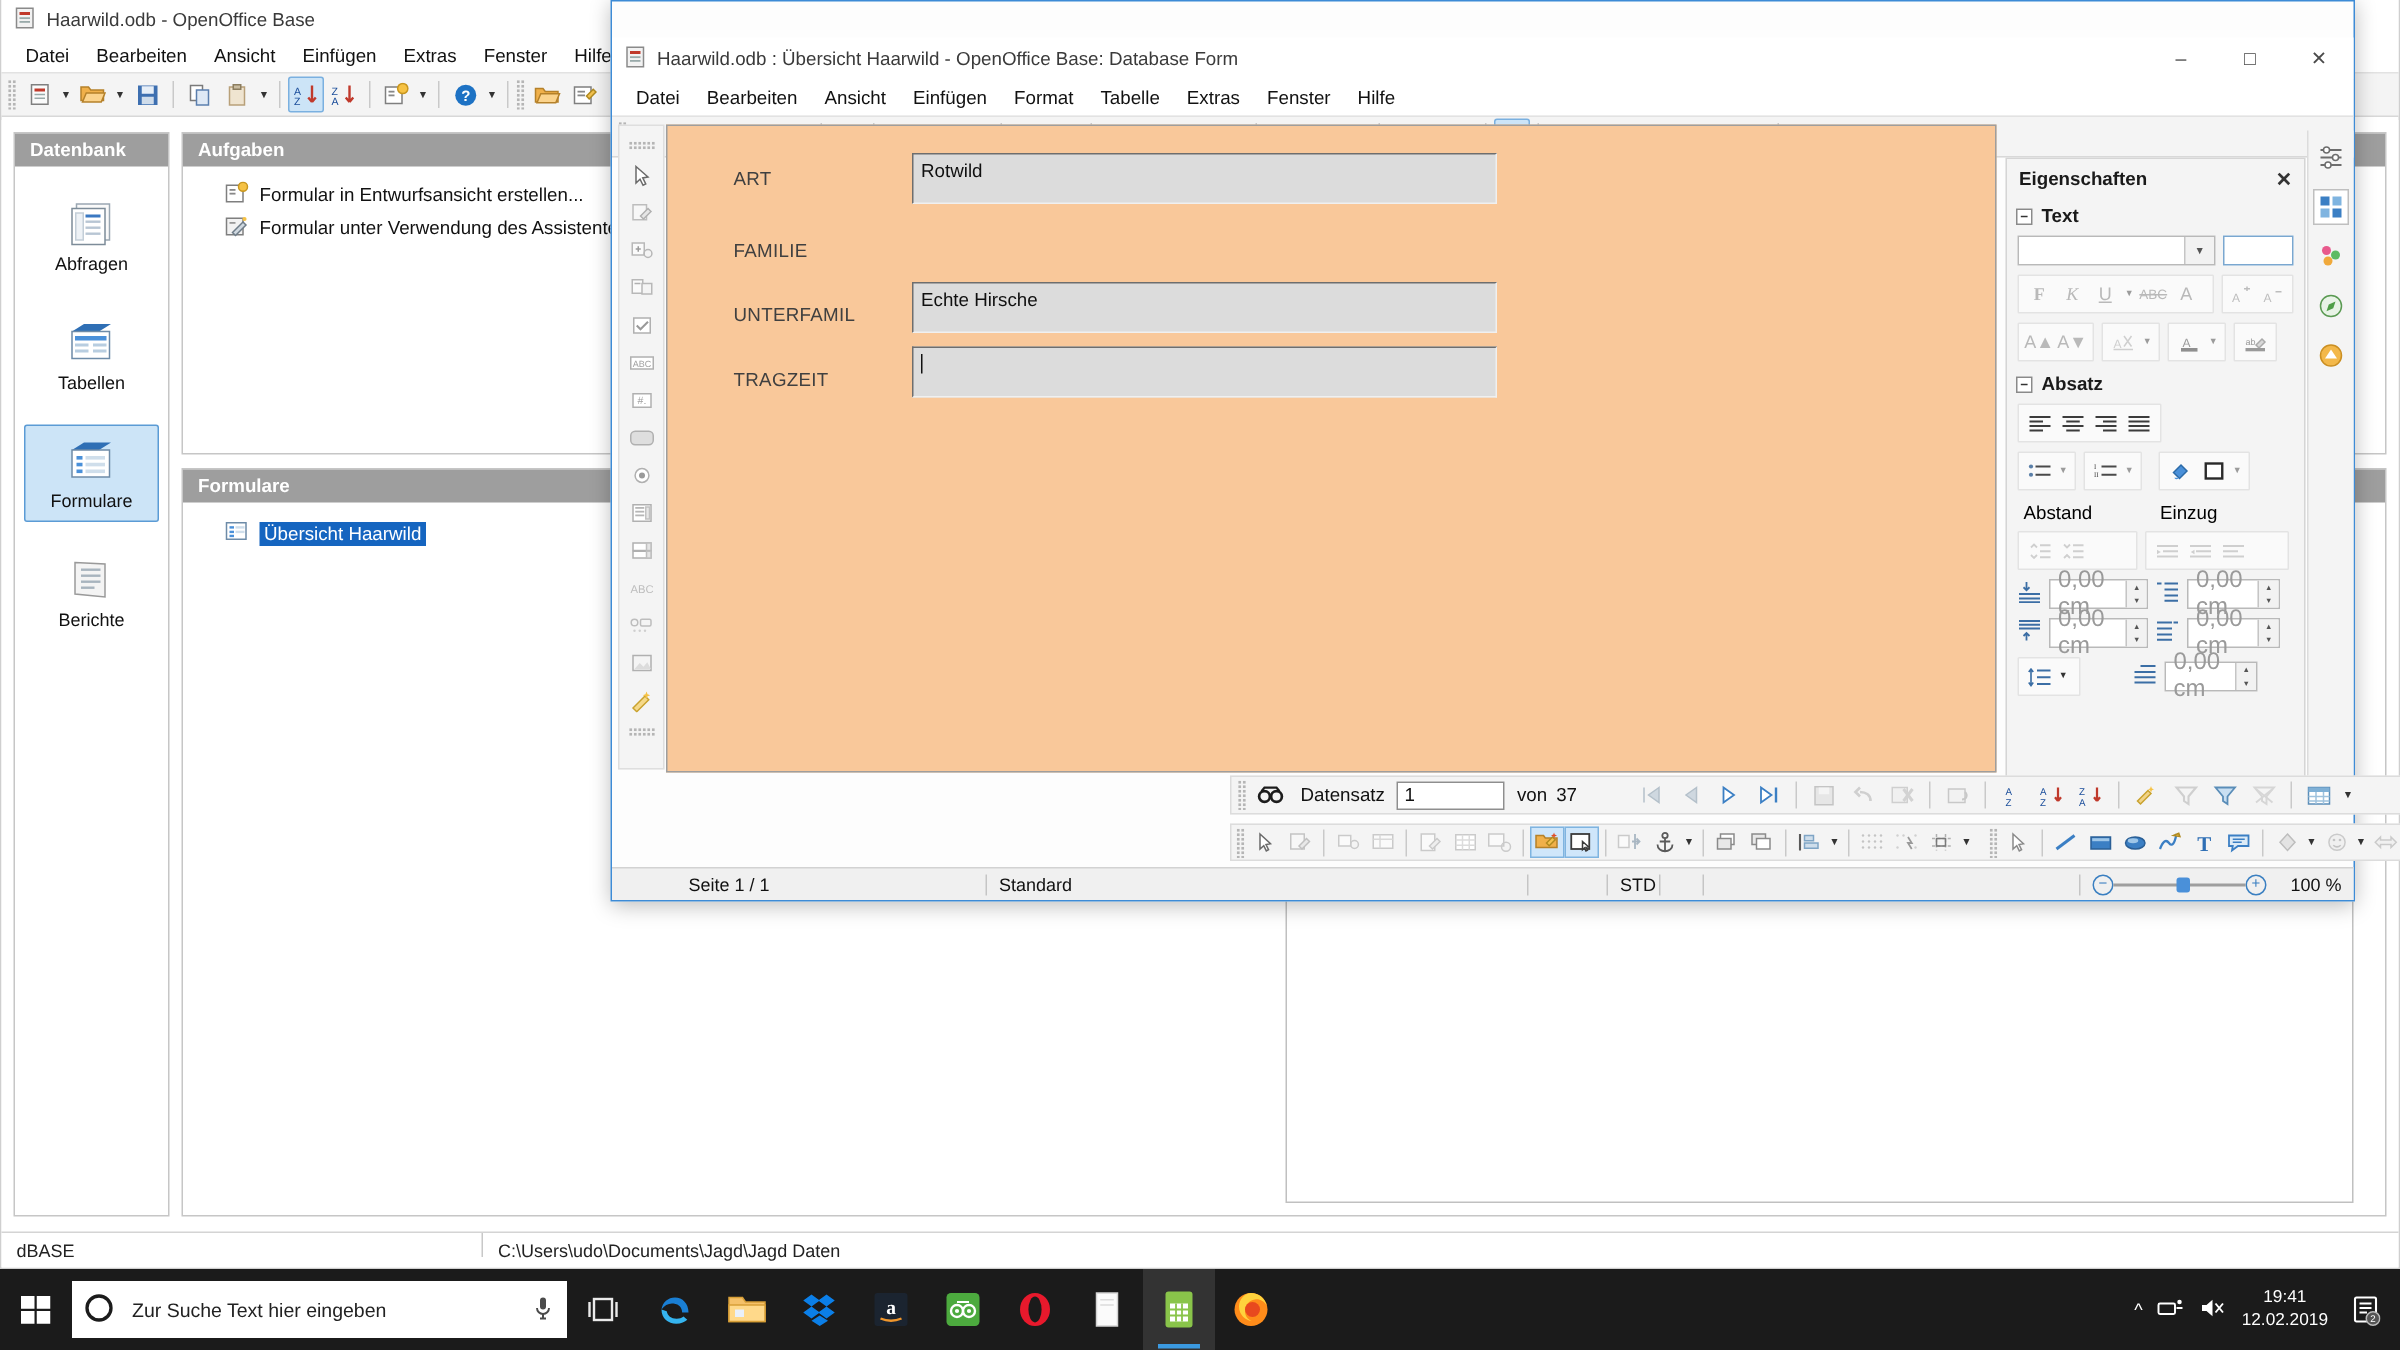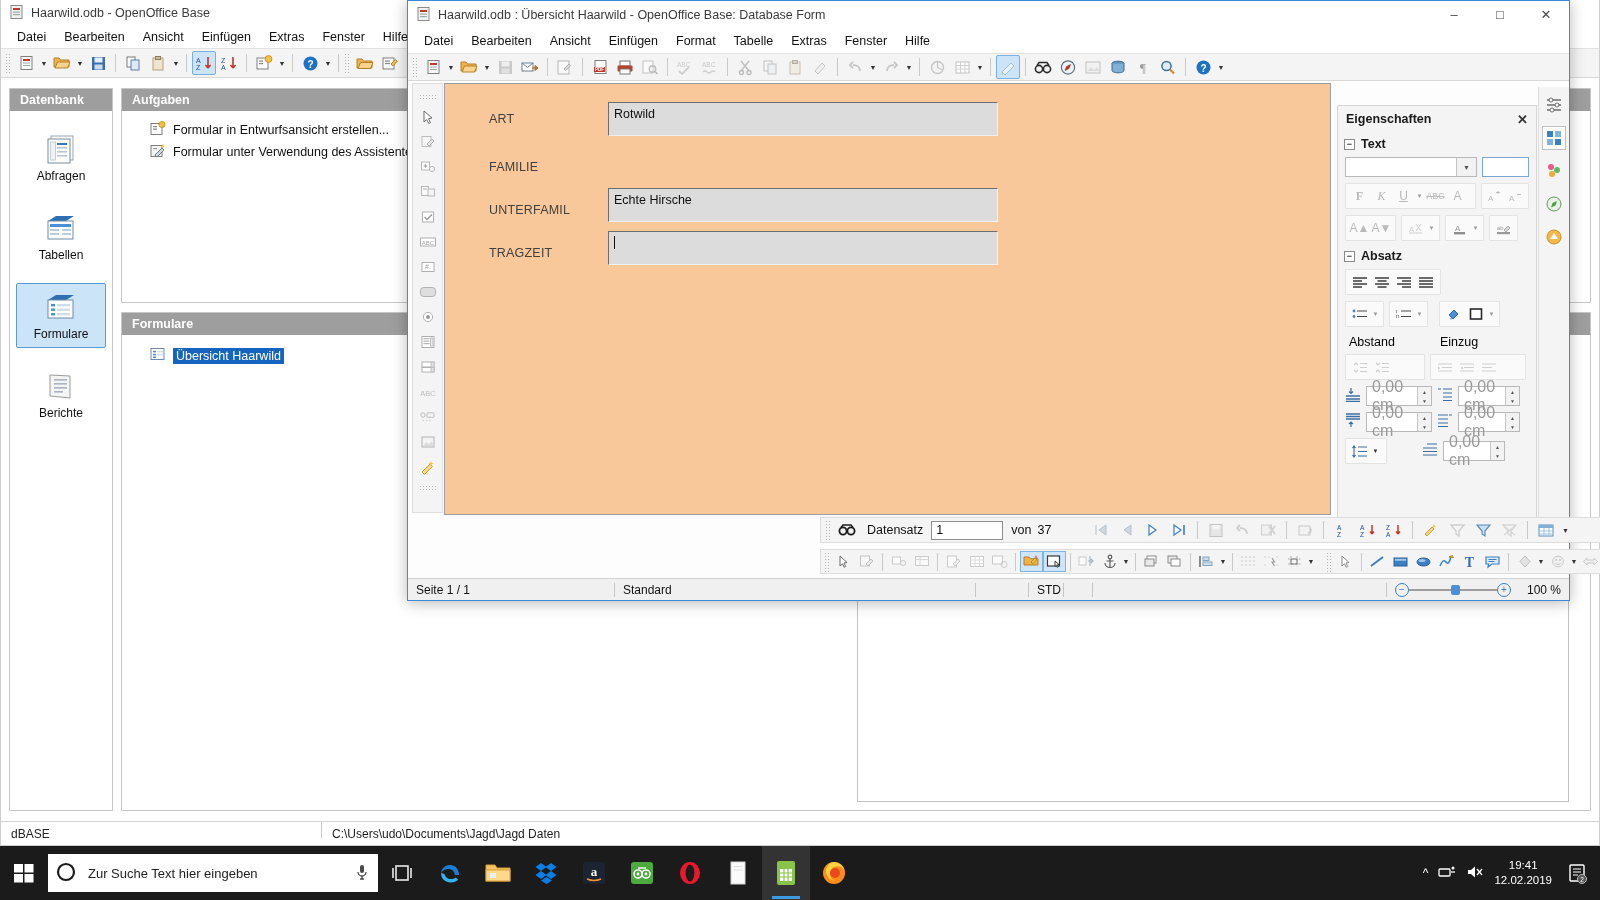--- a/index.html
+++ b/index.html
@@ -85,21 +85,21 @@
     font-size:12px; color:#222;
   }
   #base-status .seg { padding:0 10px; height:24px; display:flex; align-items:center; }
   #base-status .divider { width:1px; height:16px; background:#c8c8c8; }
 
   
   #form-window {
     position:absolute; left:407px; top:0px; width:1163px; height:601px;
     background:#fdfdfd; border:1px solid #3d8bd6; box-shadow:0 2px 14px rgba(0,0,0,.28);
   }
-  #form-window .win-titlebar { height:28px; border-bottom:none; }
+  #form-window .win-titlebar { height:28px; border-bottom:none;margin-top:24px; }
   #form-window .menubar { height:24px; }
 
   #form-toolbar { height:28px; }
 
   
   #left-palette {
     position:absolute; left:4px; top:82px; width:31px; height:430px;
     background:#f4f4f4; border:1px solid #dedede; display:flex; flex-direction:column;
     align-items:center; padding-top:10px; gap:3px;
   }
@@ -181,21 +181,21 @@
     background:#f4f4f4; border:1px solid #dcdcdc; display:flex; align-items:center;
     padding-left:3px; gap:0px; z-index:6;
   }
   .d-btn { width:23px; height:21px; display:flex; align-items:center; justify-content:center; }
   .d-btn.on { background:#cfe6fa; border:1px solid #7fb4e0; }
 
   
   #form-status {
     position:absolute; left:0; bottom:0; width:100%; height:22px;
     background:#f0f0f0; border-top:1px solid #d2d2d2; display:flex; align-items:center;
-    font-size:12px; color:#111;
+    font-size:12px; color:#111;padding-left:43px;
   }
   #form-status .seg { height:22px; display:flex; align-items:center; padding:0 8px; }
   #form-status .vline { width:1px; height:14px; background:#c5c5c5; }
 
   .zoom-slider { display:flex; align-items:center; gap:0; }
   .zs-track { width:88px; height:2px; background:#9e9e9e; position:relative; }
   .zs-knob { position:absolute; left:42px; top:-4px; width:9px; height:10px;
       background:#4a90d9; border-radius:2px; }
   .zs-circ { width:14px; height:14px; border:1.5px solid #3a7fc1; border-radius:50%;
       display:flex; align-items:center; justify-content:center; color:#3a7fc1; font-size:10px; line-height:10px; }

